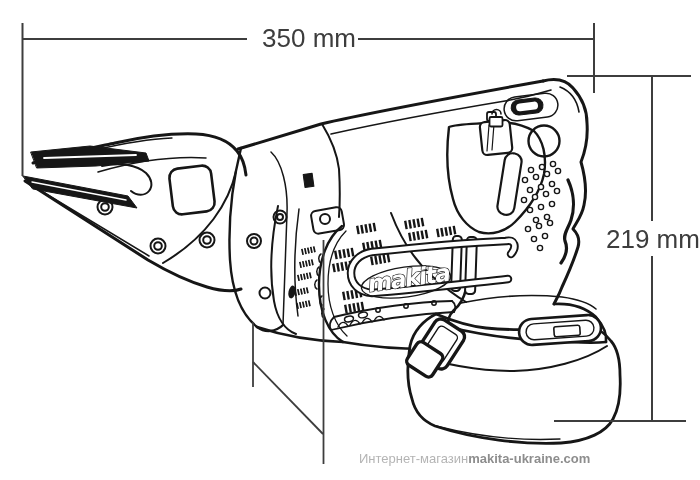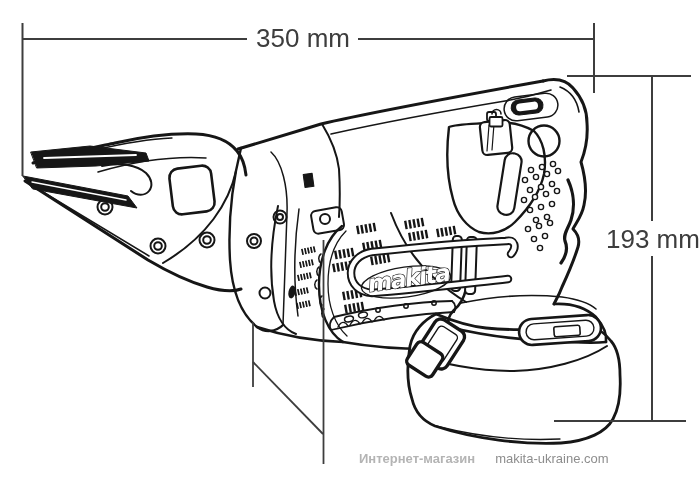--- a/index.html
+++ b/index.html
@@ -1,25 +1,25 @@
 <!DOCTYPE html>
 <html><head>
 <meta charset="utf-8">
 <style>
   html,body{margin:0;padding:0;background:#fff;}
   #stage{position:relative;width:700px;height:480px;background:#fff;overflow:hidden;
          font-family:"Liberation Sans", sans-serif;}
   #art{position:absolute;left:0;top:0;}
   .dim-label{position:absolute;color:#3d3d3d;font-size:26px;line-height:26px;white-space:nowrap;}
-  #dim-350{left:247px;top:25px;width:112px;text-align:center;}
+  #dim-350{left:253px;top:25px;width:112px;text-align:center;}
   #dim-193{left:606px;top:226px;}
   #dim-80{left:197px;top:413px;}
   .wm{position:absolute;left:359px;top:451px;font-size:13px;line-height:15px;white-space:nowrap;}
-  .wm .pre{color:#b4b4b4;font-weight:700;}
-  .wm .site{color:#8d8d8d;font-weight:400;margin-left:20px;}
+  .wm .pre{color:#b4b4b4;font-weight:400;}
+  .wm .site{color:#8d8d8d;font-weight:700;margin-left:0;}
 </style>
 </head>
 <body>
 
 <div id="stage">
 
   <svg id="art" width="700" height="480" viewBox="0 0 700 480">
 
     <defs>
       <g id="vl">
@@ -224,19 +224,19 @@
       </g>
       <g stroke-width="1.8">
         <path d="M253,322 L253,387"></path>
         <path d="M323.5,240 L323.5,464"></path>
         <path d="M253,362 L323,434"></path>
       </g>
     </g>
   </svg>
 
   <div id="dim-350" class="dim-label">350 mm</div>
-  <div id="dim-193" class="dim-label">193 mm</div>
+  <div id="dim-193" class="dim-label">219 mm</div>
 
   <div class="wm">
     <span class="pre">Интернет-магазин</span><span class="site">makita-ukraine.com</span>
   </div>
 
 </div>
 
 </body></html>

